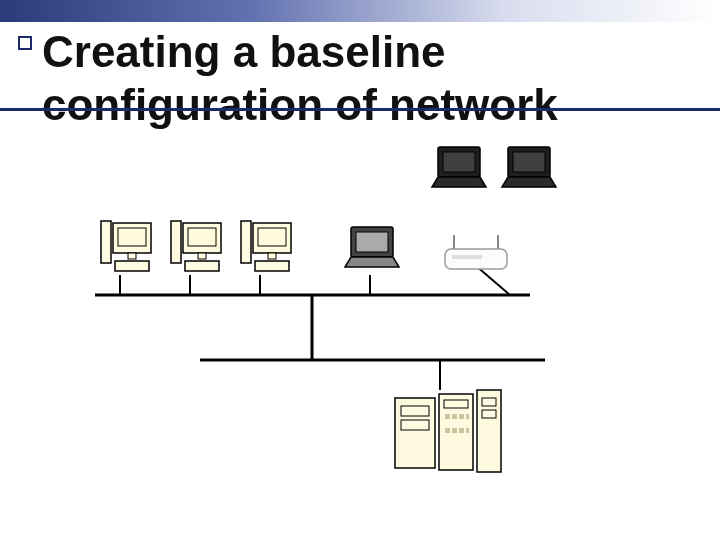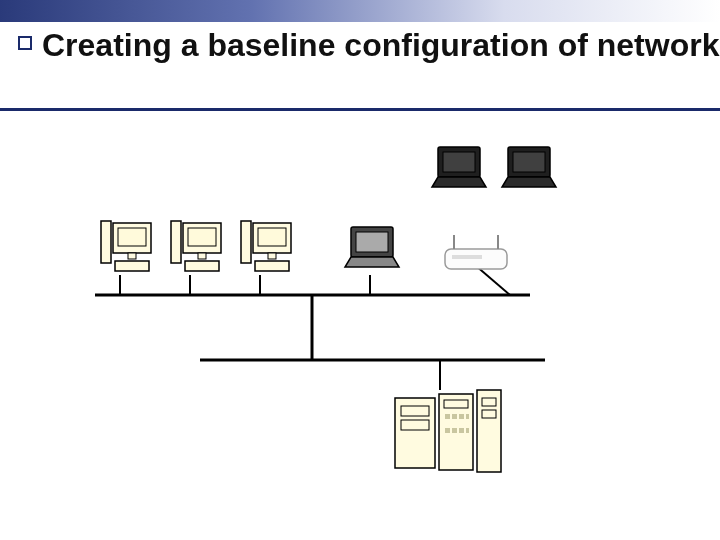--- a/index.html
+++ b/index.html
@@ -1,20 +1,20 @@
 <!DOCTYPE html>
 <html><head>
 <meta charset="utf-8">
 <style>
   * { box-sizing: border-box; margin: 0; padding: 0; }
   html, body { width: 720px; height: 540px; background: #fff; font-family: Arial, Helvetica, sans-serif; }
   .slide { position: relative; width: 720px; height: 540px; }
   .top-gradient { position: absolute; left: 0; top: 0; width: 720px; height: 22px; background: linear-gradient(to right, #2a3a7a 0%, #6272b0 35%, #d8dcee 70%, #fff 100%); }
   .bullet { position: absolute; left: 18px; top: 36px; width: 14px; height: 14px; border: 2px solid #1a2a6a; background: #fff; }
-  .title { position: absolute; left: 42px; top: 26px; font-size: 32px; line-height: 1.2; color: #111; }
+  .title { position: absolute; left: 42px; top: 26px; font-size: 44px; line-height: 1.2; color: #111; }
   .underline { position: absolute; left: 0; top: 108px; width: 720px; height: 3px; background: #1a2a6a; }
   .diagram { position: absolute; left: 0; top: 115px; width: 720px; height: 420px; }
 </style>
 </head>
 <body>
 
 <div class="slide">
   <div class="top-gradient"></div>
   <div class="bullet"></div>
   <h1 class="title">Creating a baseline configuration of network</h1>

